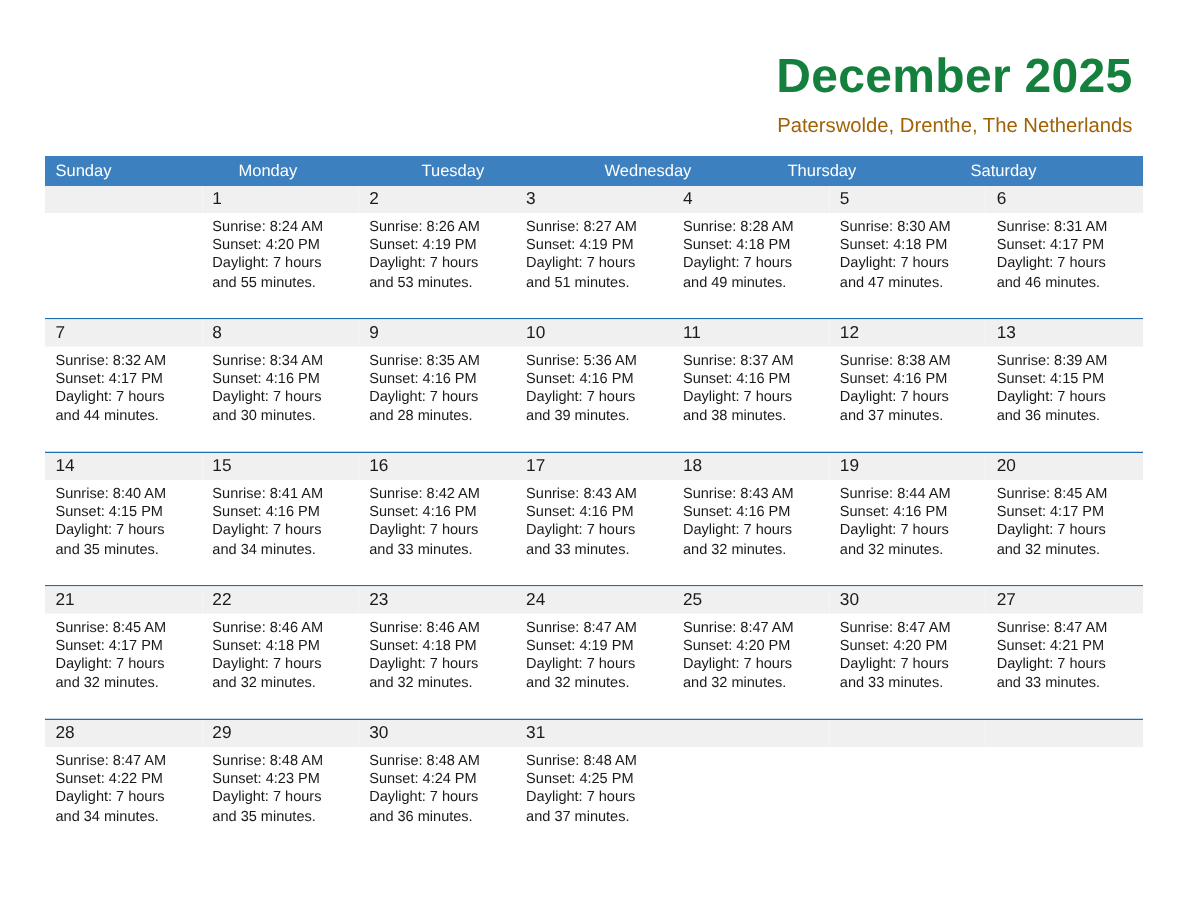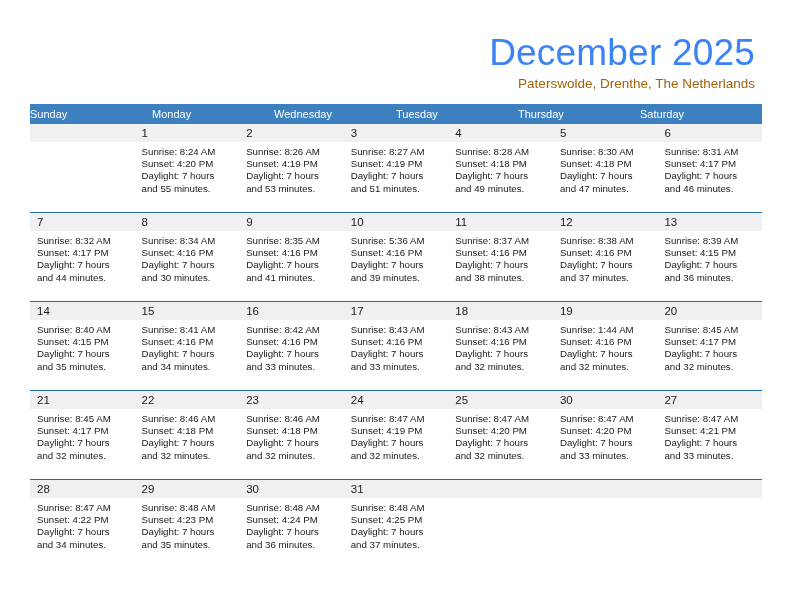--- a/index.html
+++ b/index.html
@@ -59,23 +59,23 @@
     width: 0;
     height: 0;
     border-left: 28px solid #1260a8;
     border-bottom: 20px solid transparent;
   }
 
   .title {
     position: absolute;
     right: 37px;
     top: 32px;
-    font-size: 37px;
-    color: #3b82f6;
-    font-weight: normal;
+    font-size: 32px;
+    color: #15803d;
+    font-weight: bold;
     letter-spacing: 0.2px;
     white-space: nowrap;
   }
   .subtitle {
     position: absolute;
     right: 37px;
     top: 76px;
     font-size: 13.5px;
     color: #a16207;
     white-space: nowrap;
@@ -92,20 +92,21 @@
     display: flex;
     width: 732px;
     height: 20px;
     background: #3c80c0;
   }
   .weekday {
     flex: 1 1 0;
     color: #ffffff;
     font-size: 11px;
     line-height: 20px;
+    padding-left: 7px;
     box-sizing: border-box;
     white-space: nowrap;
   }
 
   .week {
     width: 732px;
     border-top: 1.3px solid #1f6cb0;
     box-sizing: border-box;
   }
   .week.first {
@@ -157,22 +158,22 @@
 
 
     <div class="title">December 2025</div>
     <div class="subtitle">Paterswolde, Drenthe, The Netherlands</div>
   </div>
 
   <div class="calendar">
     <div class="weekdays">
       <div class="weekday">Sunday</div>
       <div class="weekday">Monday</div>
+      <div class="weekday">Tuesday</div>
       <div class="weekday">Wednesday</div>
-      <div class="weekday">Tuesday</div>
       <div class="weekday">Thursday</div>
       <div class="weekday">Saturday</div>
     </div>
 
     <div class="week first">
       <div class="week-inner">
         <div class="day empty">
           <div class="daynum-band">
               <span class="daynum"></span>
             </div>
@@ -277,21 +278,21 @@
           </div>
         </div>
         <div class="day">
           <div class="daynum-band">
               <span class="daynum">9</span>
             </div>
           <div class="details">
             <div>Sunrise: 8:35 AM</div>
             <div>Sunset: 4:16 PM</div>
             <div>Daylight: 7 hours</div>
-            <div>and 41 minutes.</div>
+            <div>and 28 minutes.</div>
           </div>
         </div>
         <div class="day">
           <div class="daynum-band">
               <span class="daynum">10</span>
             </div>
           <div class="details">
             <div>Sunrise: 5:36 AM</div>
             <div>Sunset: 4:16 PM</div>
             <div>Daylight: 7 hours</div>
@@ -389,21 +390,21 @@
             <div>Sunset: 4:16 PM</div>
             <div>Daylight: 7 hours</div>
             <div>and 32 minutes.</div>
           </div>
         </div>
         <div class="day">
           <div class="daynum-band">
               <span class="daynum">19</span>
             </div>
           <div class="details">
-            <div>Sunrise: 1:44 AM</div>
+            <div>Sunrise: 8:44 AM</div>
             <div>Sunset: 4:16 PM</div>
             <div>Daylight: 7 hours</div>
             <div>and 32 minutes.</div>
           </div>
         </div>
         <div class="day">
           <div class="daynum-band">
               <span class="daynum">20</span>
             </div>
           <div class="details">

